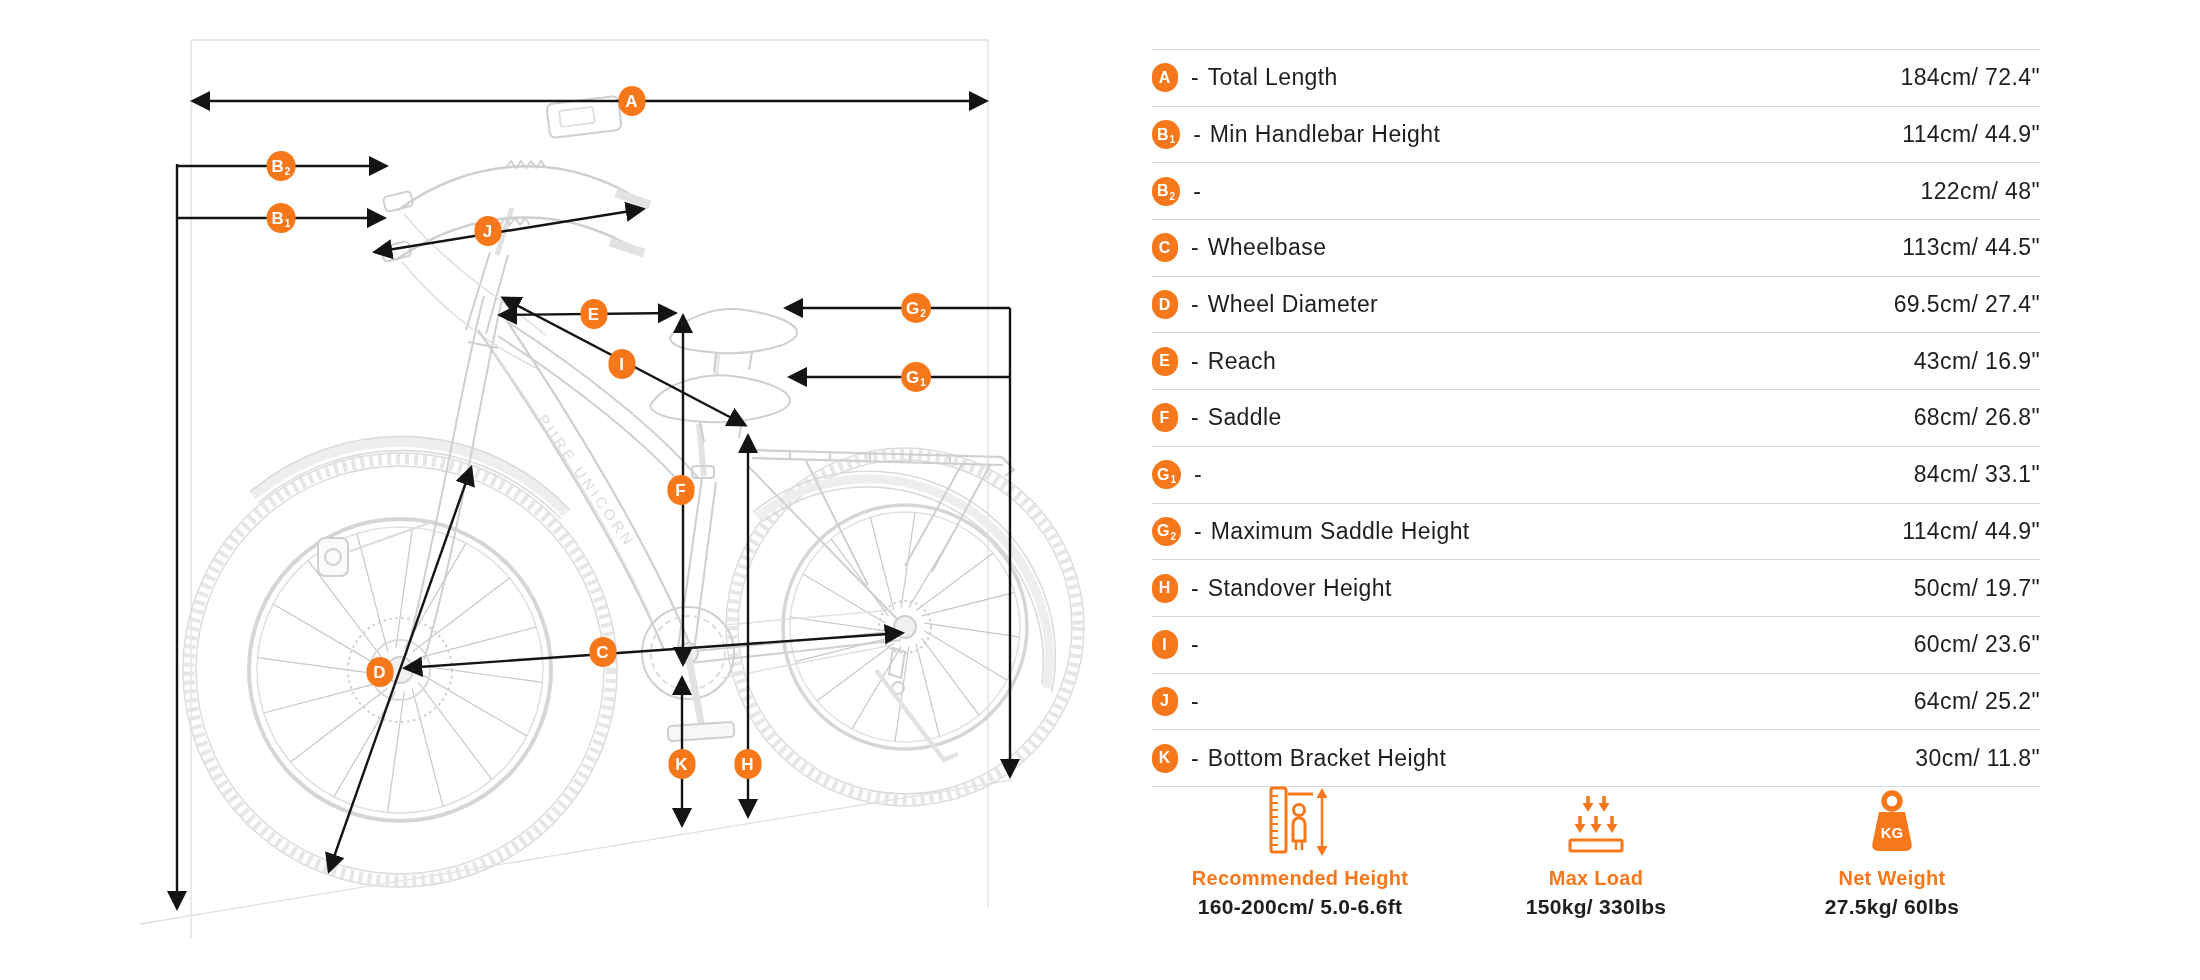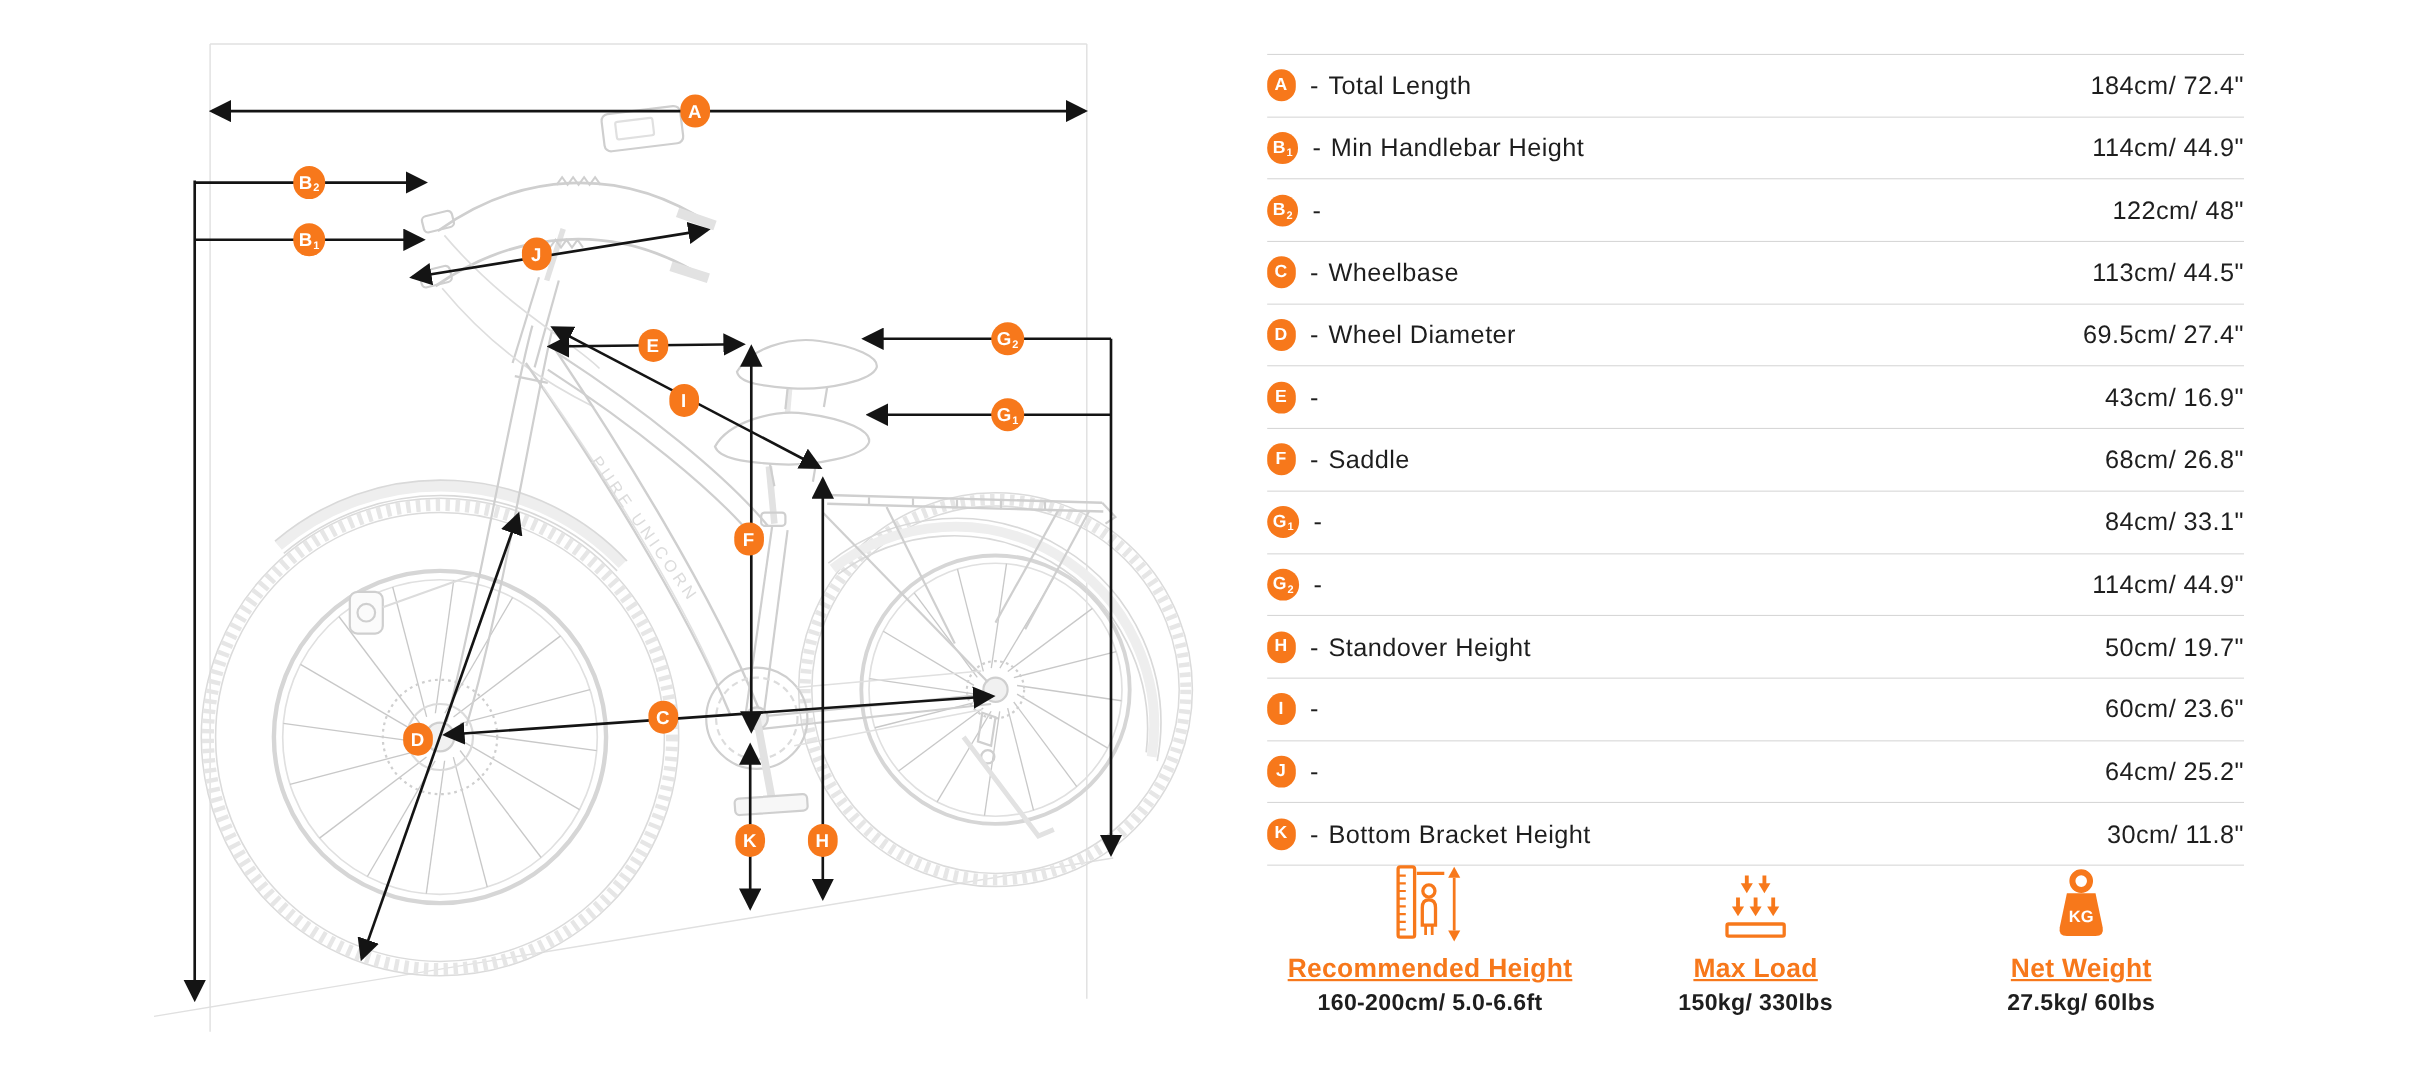--- a/index.html
+++ b/index.html
@@ -32,21 +32,21 @@
           font-size:16px;font-weight:bold;line-height:1;margin-right:13px;flex:none;}
   .tbadge .bsub{font-size:10px;font-weight:bold;align-self:flex-end;margin-bottom:4px;margin-left:1px;}
   .dash{font-size:23px;color:var(--ink);margin-right:9px;}
   .tlabel{font-size:23px;color:var(--ink);letter-spacing:0.4px;flex:1;white-space:nowrap;}
   .tvalue{font-size:23px;color:var(--ink);letter-spacing:0.4px;margin-left:auto;white-space:nowrap;}
 
   
   .footer{position:absolute;left:1152px;top:782px;width:888px;display:flex;}
   .fcol{flex:1;display:flex;flex-direction:column;align-items:center;}
   .ficon{height:76px;display:flex;align-items:flex-end;justify-content:center;}
-  .flabel{color:var(--orange);font-size:24px;font-weight:600;margin-top:9px;letter-spacing:0.3px;white-space:nowrap;text-decoration:underline;}
+  .flabel{color:var(--orange);font-size:20px;font-weight:600;margin-top:9px;letter-spacing:0.3px;white-space:nowrap;}
   .fvalue{color:var(--ink);font-size:21px;margin-top:5px;letter-spacing:0.3px;white-space:nowrap;font-weight:bold;}
 </style>
 </head>
 <body>
 
 <div class="page">
 
   <div class="diagram">
 
     <svg class="layer" width="1100" height="980" viewBox="0 0 1100 980">
@@ -328,20 +328,21 @@
         <span class="dash">-</span>
         <span class="tlabel">Wheel Diameter</span>
         <span class="tvalue">69.5cm/ 27.4"</span>
       </div>
       <div class="spec-row">
         <span class="tbadge">
           <span>E</span>
           <span class="bsub"></span>
         </span>
         <span class="dash">-</span>
+        <span class="tlabel">Reach</span>
         <span class="tvalue">43cm/ 16.9"</span>
       </div>
       <div class="spec-row">
         <span class="tbadge">
           <span>F</span>
           <span class="bsub"></span>
         </span>
         <span class="dash">-</span>
         <span class="tlabel">Saddle</span>
         <span class="tvalue">68cm/ 26.8"</span>
@@ -353,20 +354,21 @@
         </span>
         <span class="dash">-</span>
         <span class="tvalue">84cm/ 33.1"</span>
       </div>
       <div class="spec-row">
         <span class="tbadge">
           <span>G</span>
           <span class="bsub">2</span>
         </span>
         <span class="dash">-</span>
+        <span class="tlabel">Maximum Saddle Height</span>
         <span class="tvalue">114cm/ 44.9"</span>
       </div>
       <div class="spec-row">
         <span class="tbadge">
           <span>H</span>
           <span class="bsub"></span>
         </span>
         <span class="dash">-</span>
         <span class="tlabel">Standover Height</span>
         <span class="tvalue">50cm/ 19.7"</span>

